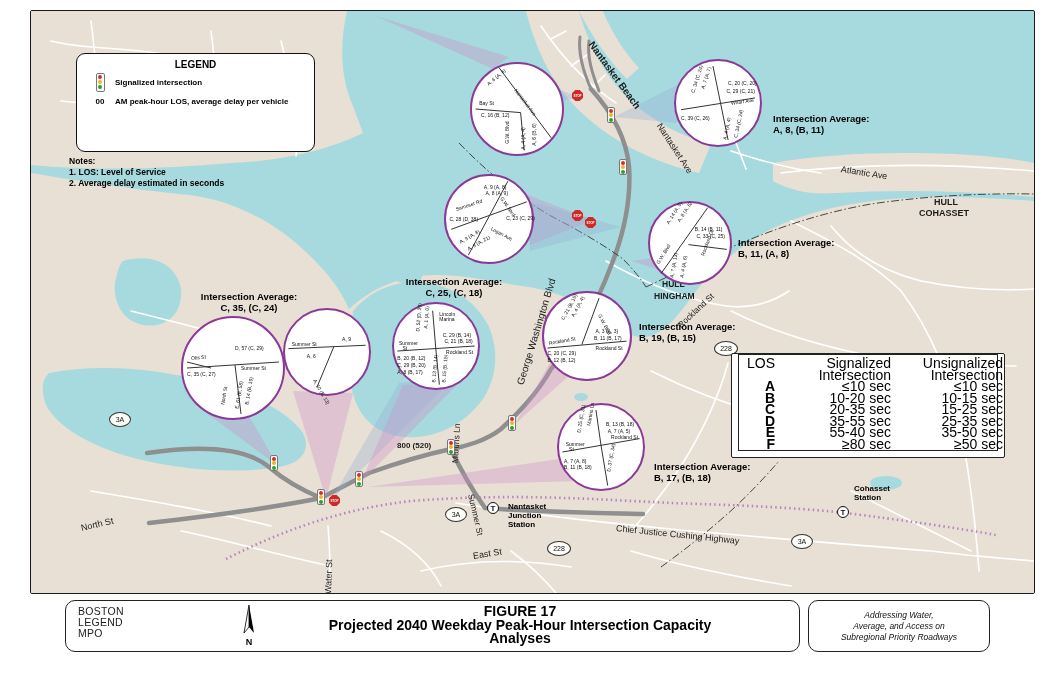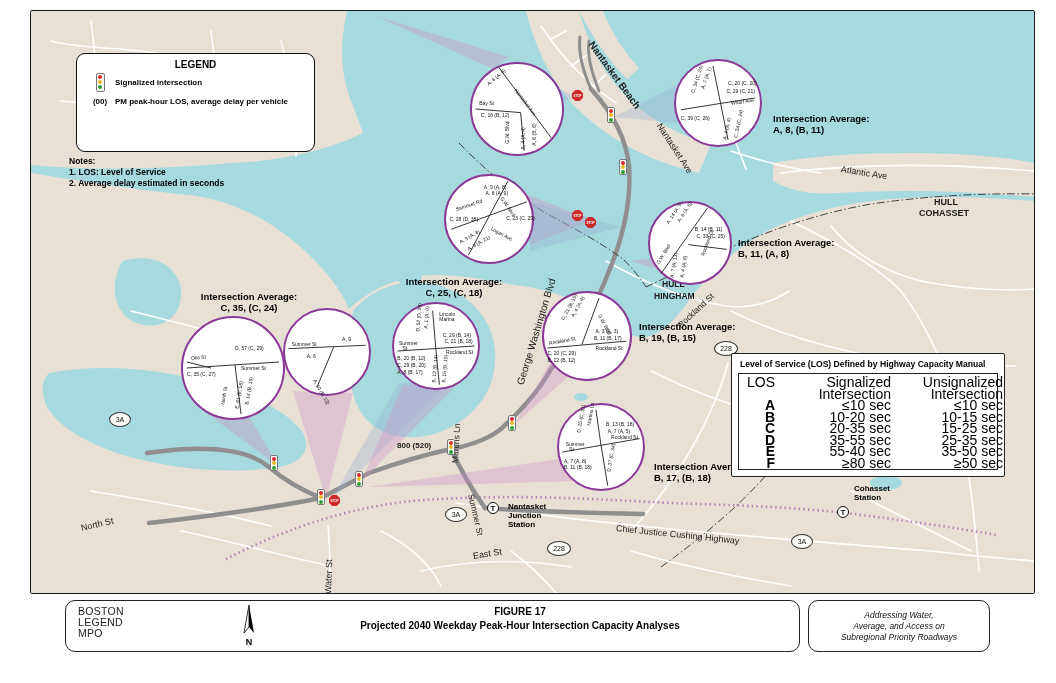--- a/index.html
+++ b/index.html
@@ -38,21 +38,21 @@
   #lostitle{font-weight:bold;font-size:8.6px;padding:5px 0 4px 8px;}
   #losinner{margin:0 6px;border:1px solid #222;background:#fff;}
   .losrow{display:grid;grid-template-columns:36px 116px 112px;font-size:14px;line-height:11.5px;text-align:right;}
   .losrow.h{padding-top:3px;}
   .losrow .c0{font-weight:bold;}
   .losrow.h .c0{font-weight:normal;}
   
   .bbox{position:absolute;border:1.5px solid #222;border-radius:10px;background:#fff;box-sizing:border-box;}
   #mpotext{position:absolute;left:78px;top:606px;font-size:10.5px;line-height:11px;color:#222;letter-spacing:.3px;}
   #northarrow{position:absolute;left:238px;top:603px;}
-  #figtitle{position:absolute;left:310px;top:605px;width:420px;text-align:center;font-weight:bold;font-size:10px;line-height:13.5px;color:#000;}
+  #figtitle{position:absolute;left:310px;top:605px;width:420px;text-align:center;font-weight:bold;font-size:14px;line-height:13.5px;color:#000;}
   #motto{position:absolute;left:808px;top:600px;width:182px;height:52px;display:flex;flex-direction:column;justify-content:center;text-align:center;font-style:italic;font-size:8.5px;line-height:11px;color:#111;}
 </style>
 </head>
 <body>
 
 <div id="page">
 
   <div id="map">
 
     <svg id="basesvg" width="1003" height="582" viewBox="0 0 1003 582">
@@ -385,33 +385,32 @@
             <span class="ic">
               <div class="sig" style="width: 9px; height: 19px; position: static;">
                 <i class="r"></i>
                 <i class="y"></i>
                 <i class="g"></i>
               </div>
             </span>
             <span class="tx">Signalized intersection</span>
           </div>
           <div class="lrow" style="height: 15px;">
-            <span class="ic" style="font-weight: bold; font-size: 8px;">(00)</span>
-            <span class="tx">PM peak-hour LOS, average delay per vehicle</span>
+            <span class="ic" style="font-weight: bold; font-size: 8px;">00</span>
+            <span class="tx">AM peak-hour LOS, average delay per vehicle</span>
           </div>
         </div>
     </div>
     <div id="notes">
         <div>Notes:</div>
         <div>1. LOS: Level of Service</div>
         <div>2. Average delay estimated in seconds</div>
       </div>
 
     <div id="lostable">
-      <div id="lostitle">Level of Service (LOS) Defined by Highway Capacity Manual</div>
       <div id="losinner">
           <div class="losrow h">
             <span class="c0">LOS</span>
             <span class="c1">Signalized Intersection</span>
             <span class="c2">Unsignalized Intersection</span>
           </div>
           <div class="losrow">
             <span class="c0">A</span>
             <span class="c1">≤10 sec</span>
             <span class="c2">≤10 sec</span>

